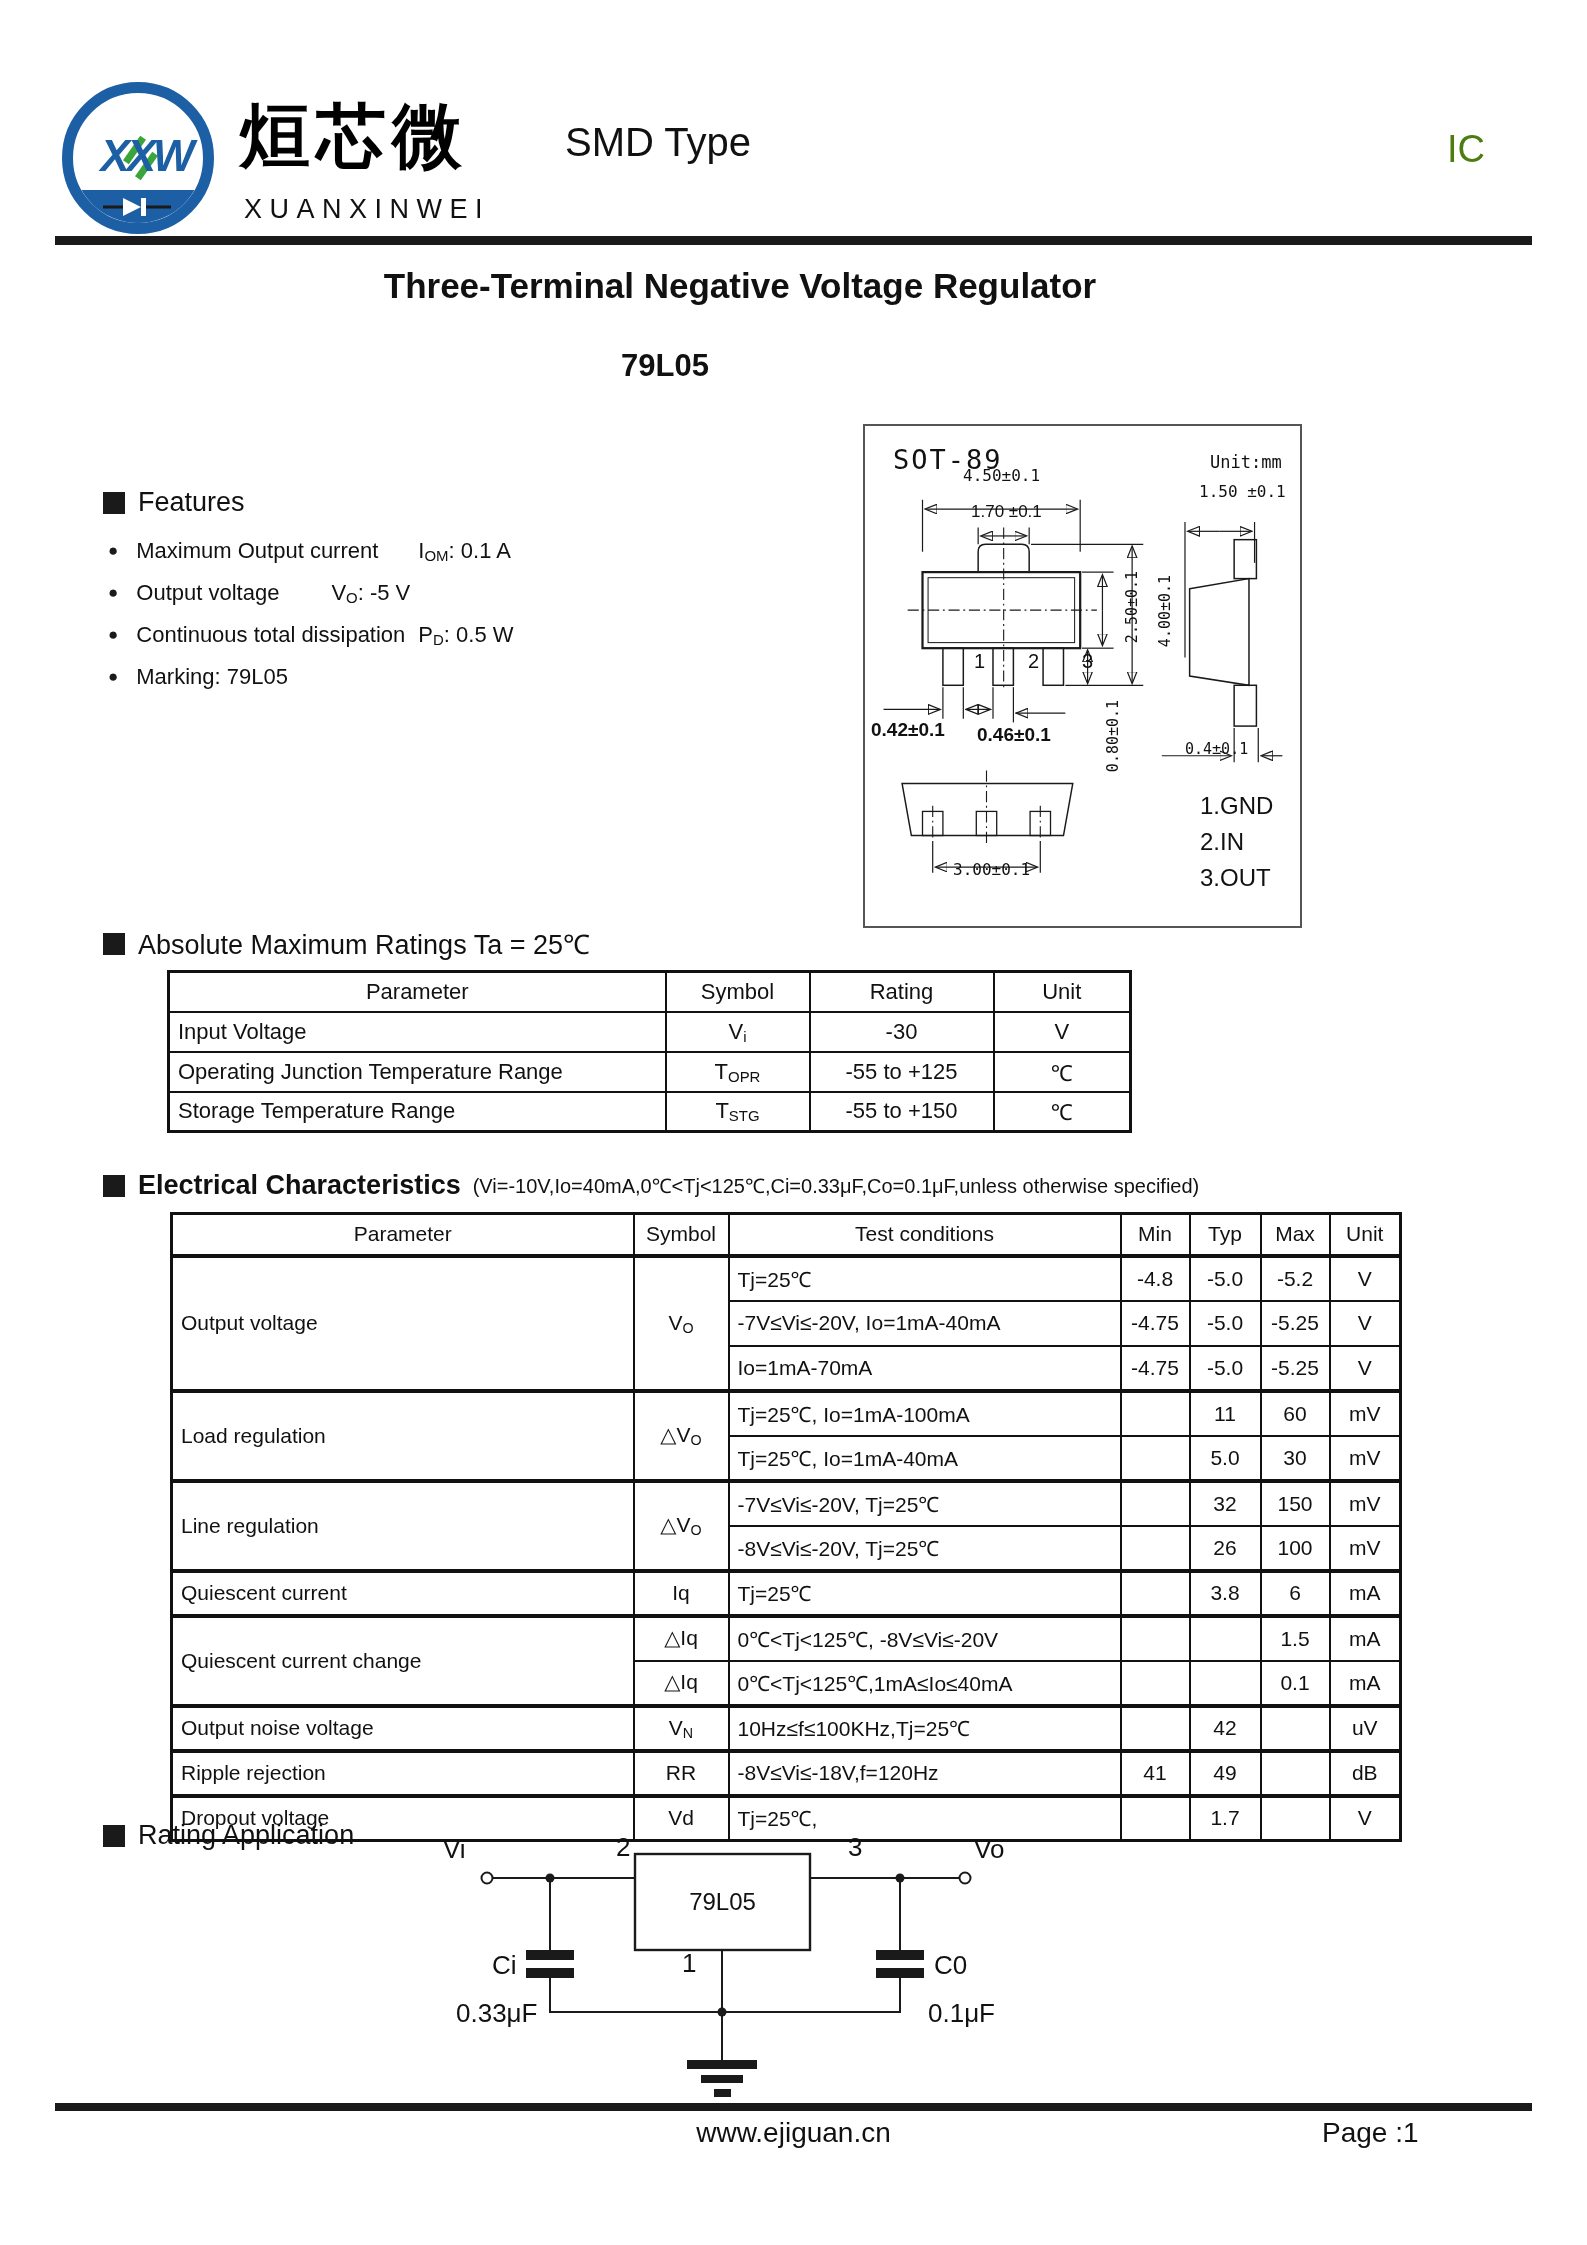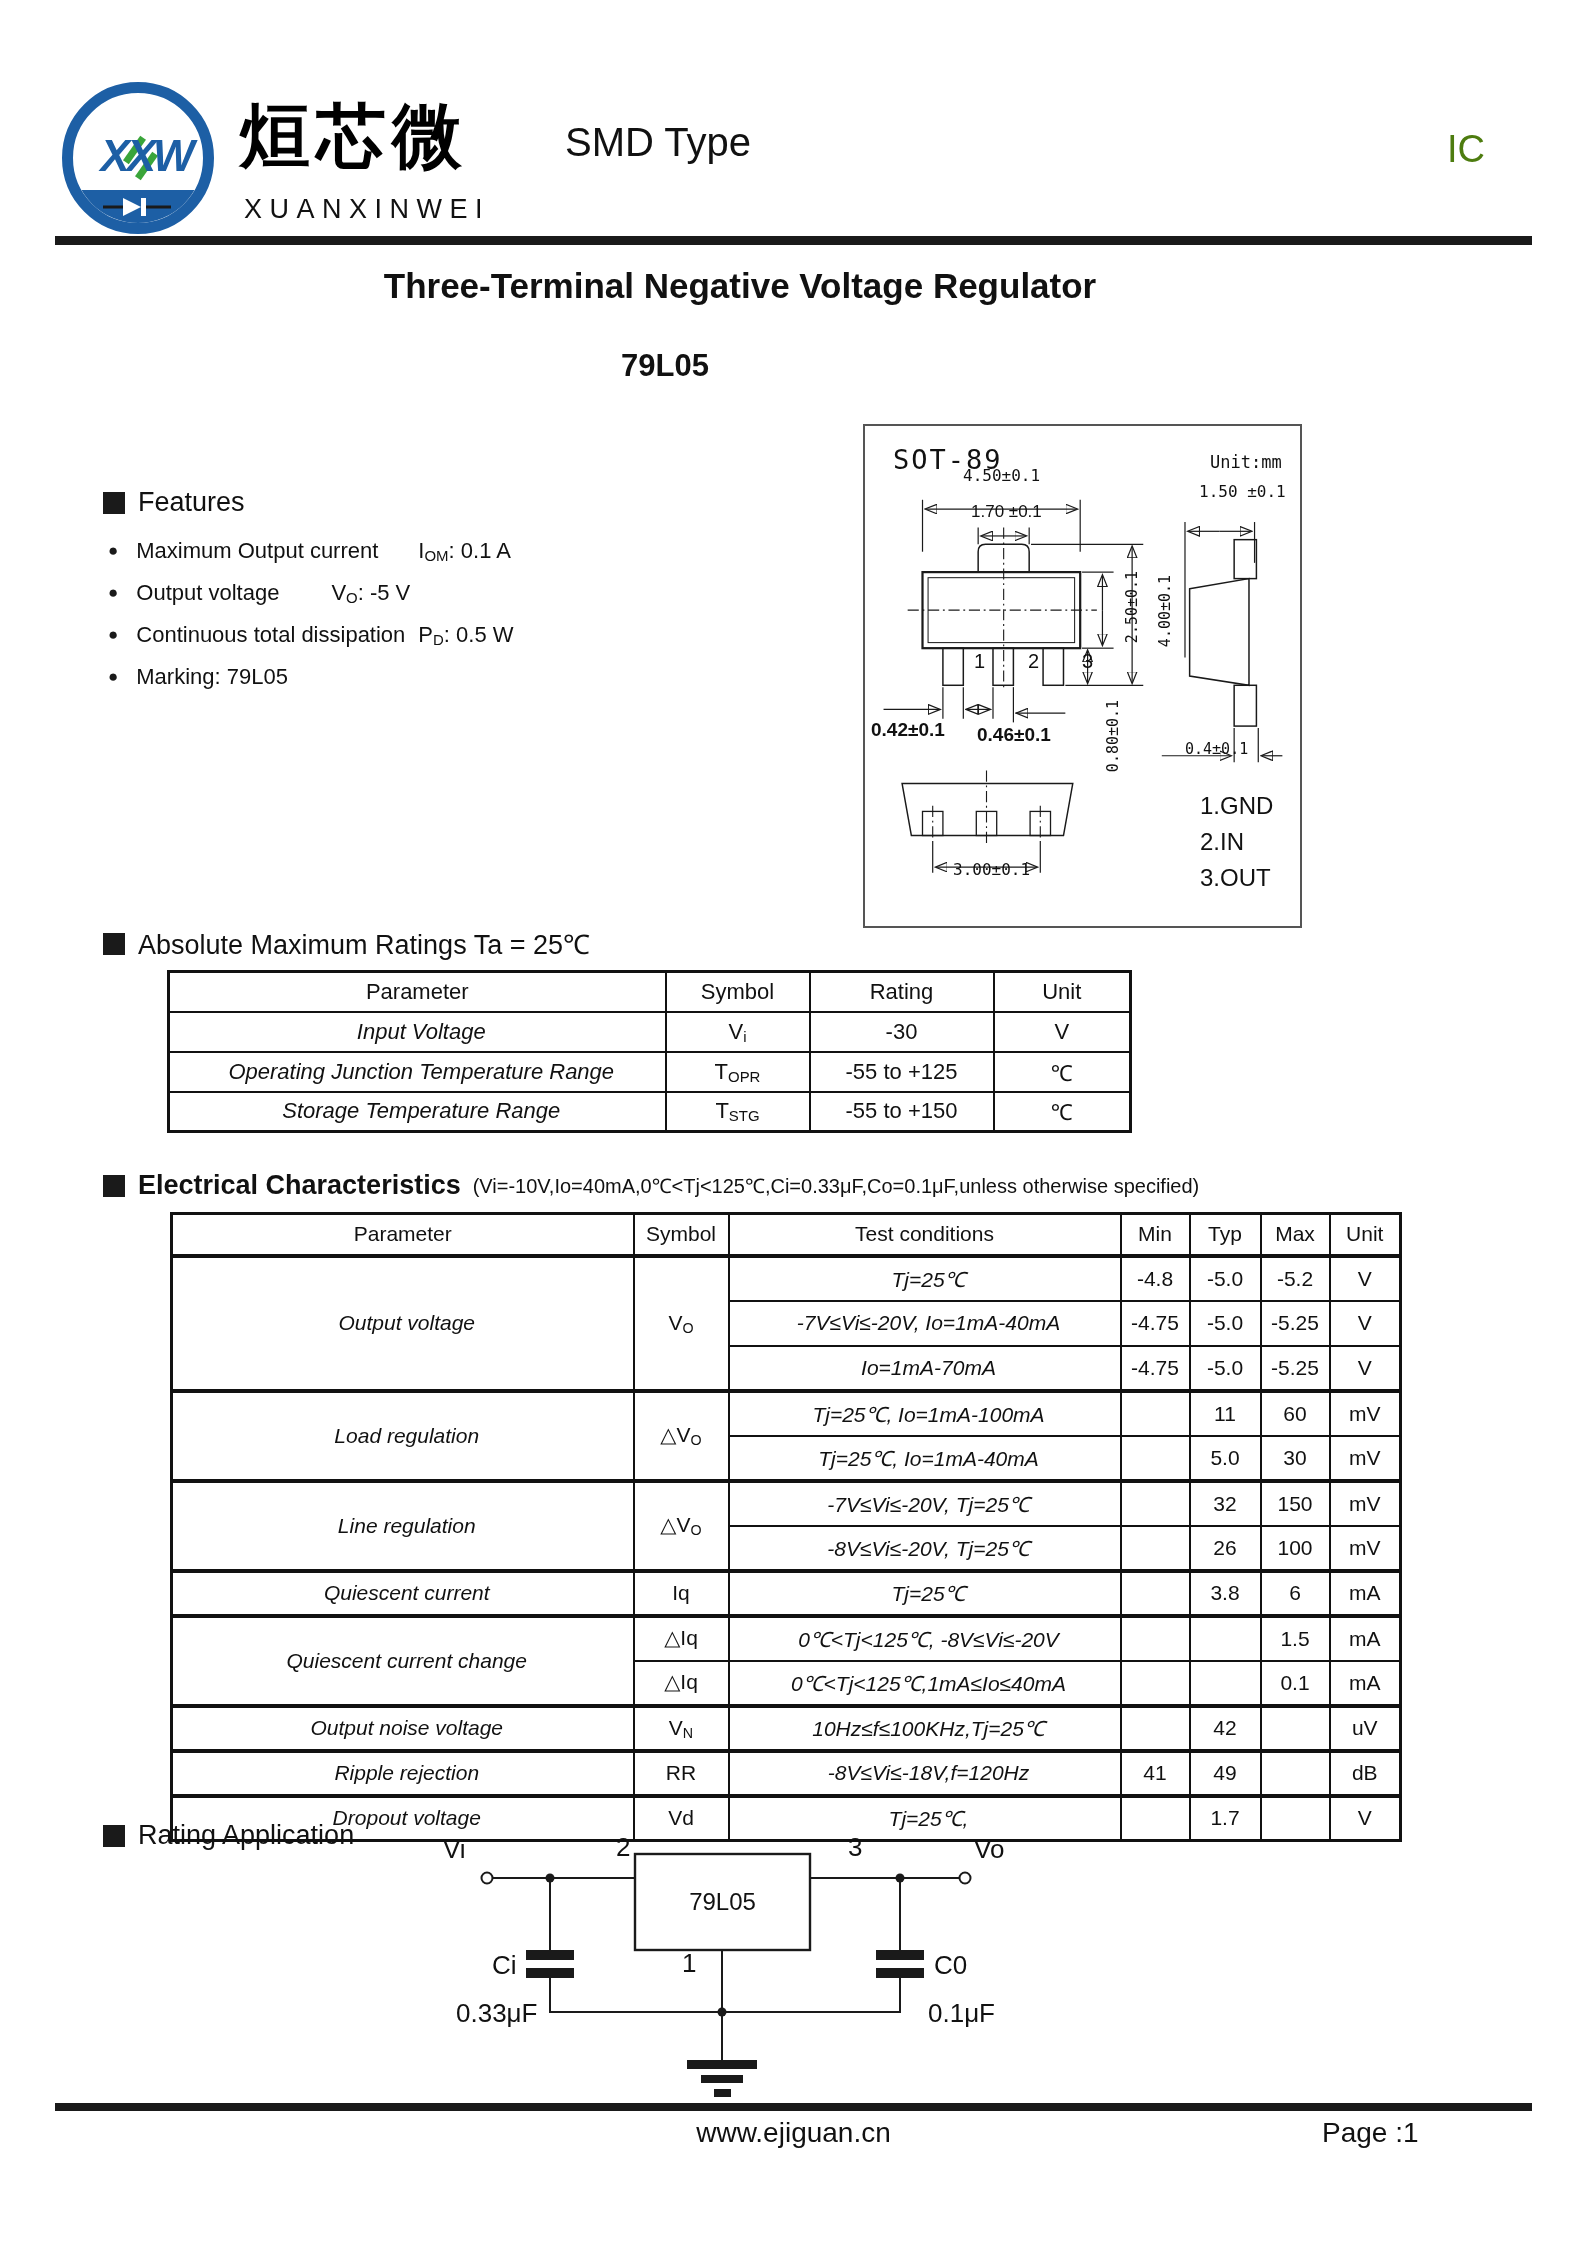--- a/index.html
+++ b/index.html
@@ -50,21 +50,21 @@
   .pkg-svg { position:absolute; left:0; top:0; width:100%; height:100%; }
   .pinout { position:absolute; left:335px; top:362px; font-size:24px; line-height:36px; color:#111; }
 
   
   table { border-collapse:collapse; table-layout:fixed; }
   .ds-table { position:absolute; background:#fff; }
   .ds-table td, .ds-table th { border:2px solid #111; font-weight:normal; font-size:21px;
       text-align:center; vertical-align:middle; overflow:hidden; white-space:nowrap; }
   .abs-table { left:167px; top:970px; }
   .abs-table td, .abs-table th { border-width:2.5px; font-size:22px; height:40px; }
-  .abs-table .p, .elec-table .p, .elec-table .c { text-align:center; padding-left:8px;font-style:italic; }
+  .abs-table .p, .elec-table .p, .elec-table .c { text-align:left; padding-left:8px; }
   .ds-table { border:3px solid #111; }
   .elec-table { left:170px; top:1212px; }
   .elec-table th { height:42px; }
   .elec-table td { height:45px; }
   tr.grp td { border-top-width:4px; }
 
   
   .circuit { position:absolute; left:330px; top:1832px; width:720px; height:280px; }
   .circ-label { position:absolute; font-size:26px; color:#111; white-space:nowrap; }
 

